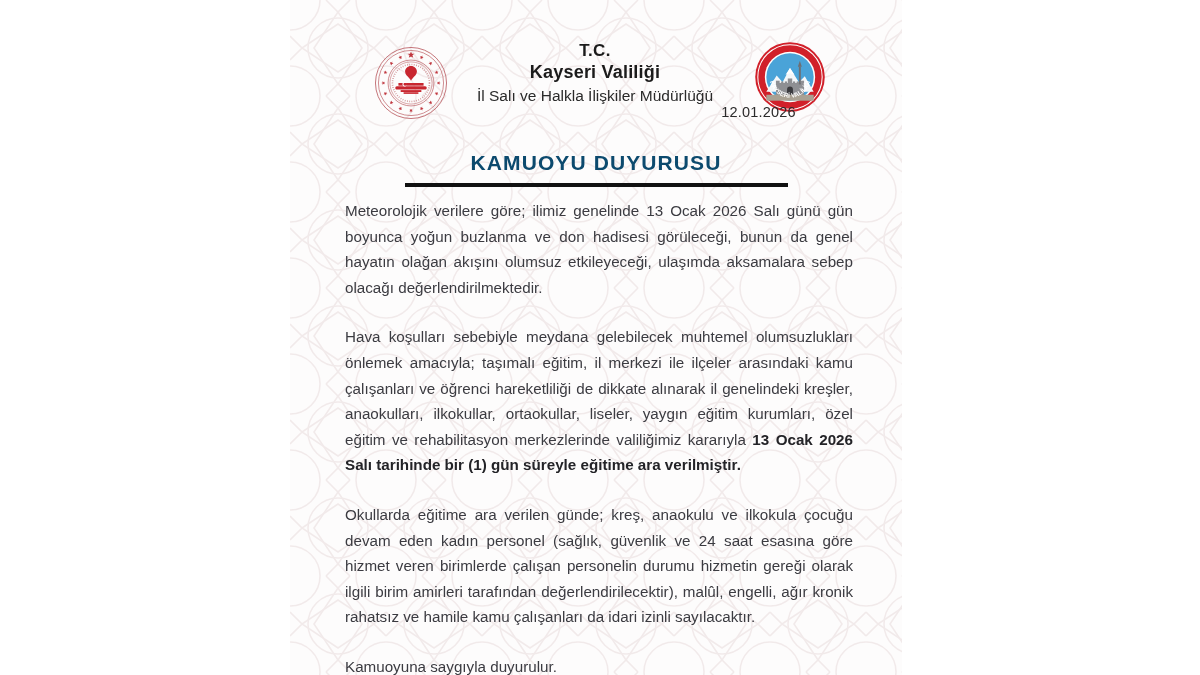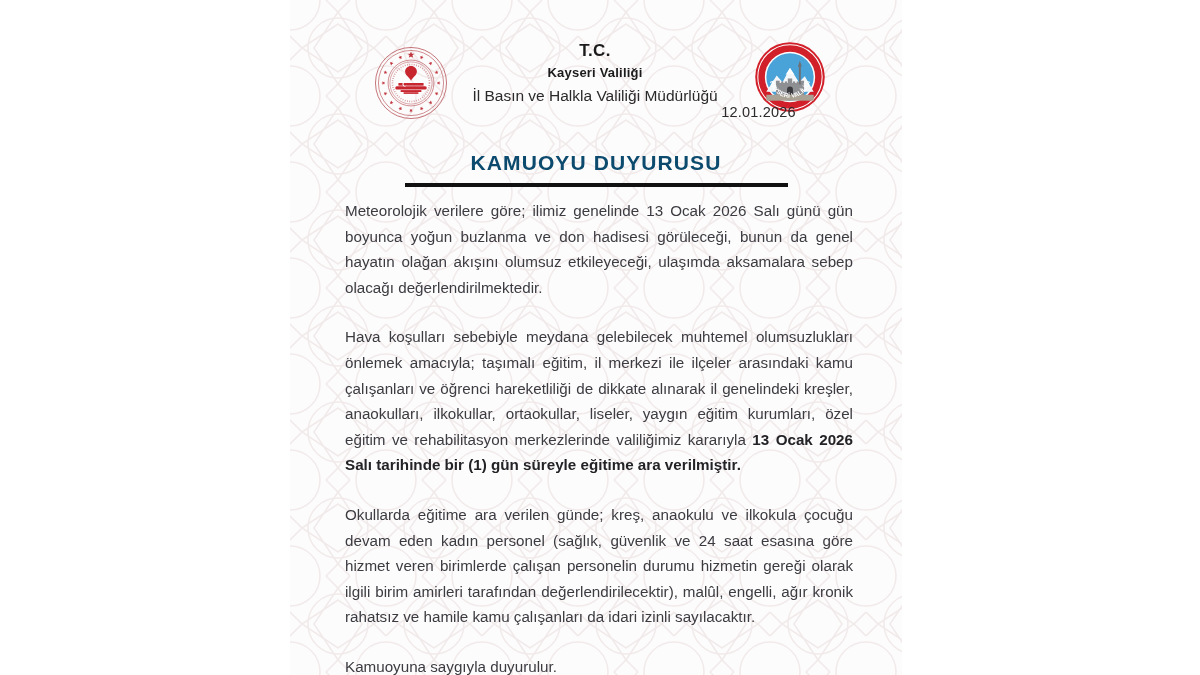--- a/index.html
+++ b/index.html
@@ -73,21 +73,21 @@
     text-align: center;
     color: #1b1b1b;
   }
   .org-tc {
     font-size: 17px;
     font-weight: bold;
     letter-spacing: 0.3px;
     line-height: 21px;
   }
   .org-name {
-    font-size: 13px;
+    font-size: 18px;
     font-weight: bold;
     letter-spacing: 0.2px;
     line-height: 23px;
   }
   .org-dept {
     font-size: 15.5px;
     font-weight: normal;
     line-height: 24px;
     color: #2a2a2a;
     white-space: nowrap;
@@ -302,21 +302,21 @@
           <textPath href="#arcTop" startOffset="50%" text-anchor="middle">T.C.</textPath>
         </text>
         <text font-family="'Liberation Sans', sans-serif" font-size="8.6" font-weight="bold" fill="#ffffff">
           <textPath href="#arcBottom" startOffset="50%" text-anchor="middle">KAYSERİ VALİLİĞİ</textPath>
         </text>
       </svg>
 
       <div class="org-block">
         <div class="org-tc">T.C.</div>
         <div class="org-name">Kayseri Valiliği</div>
-        <div class="org-dept">İl  Basın ve Halkla Valiliği Müdürlüğü</div>
+        <div class="org-dept">İl  Salı ve Halkla İlişkiler Müdürlüğü</div>
       </div>
 
       <div class="doc-date">12.01.2026</div>
     </div>
 
     <div class="title-wrap">
       <div class="doc-title">KAMUOYU DUYURUSU</div>
       <div class="title-rule"></div>
     </div>
 

